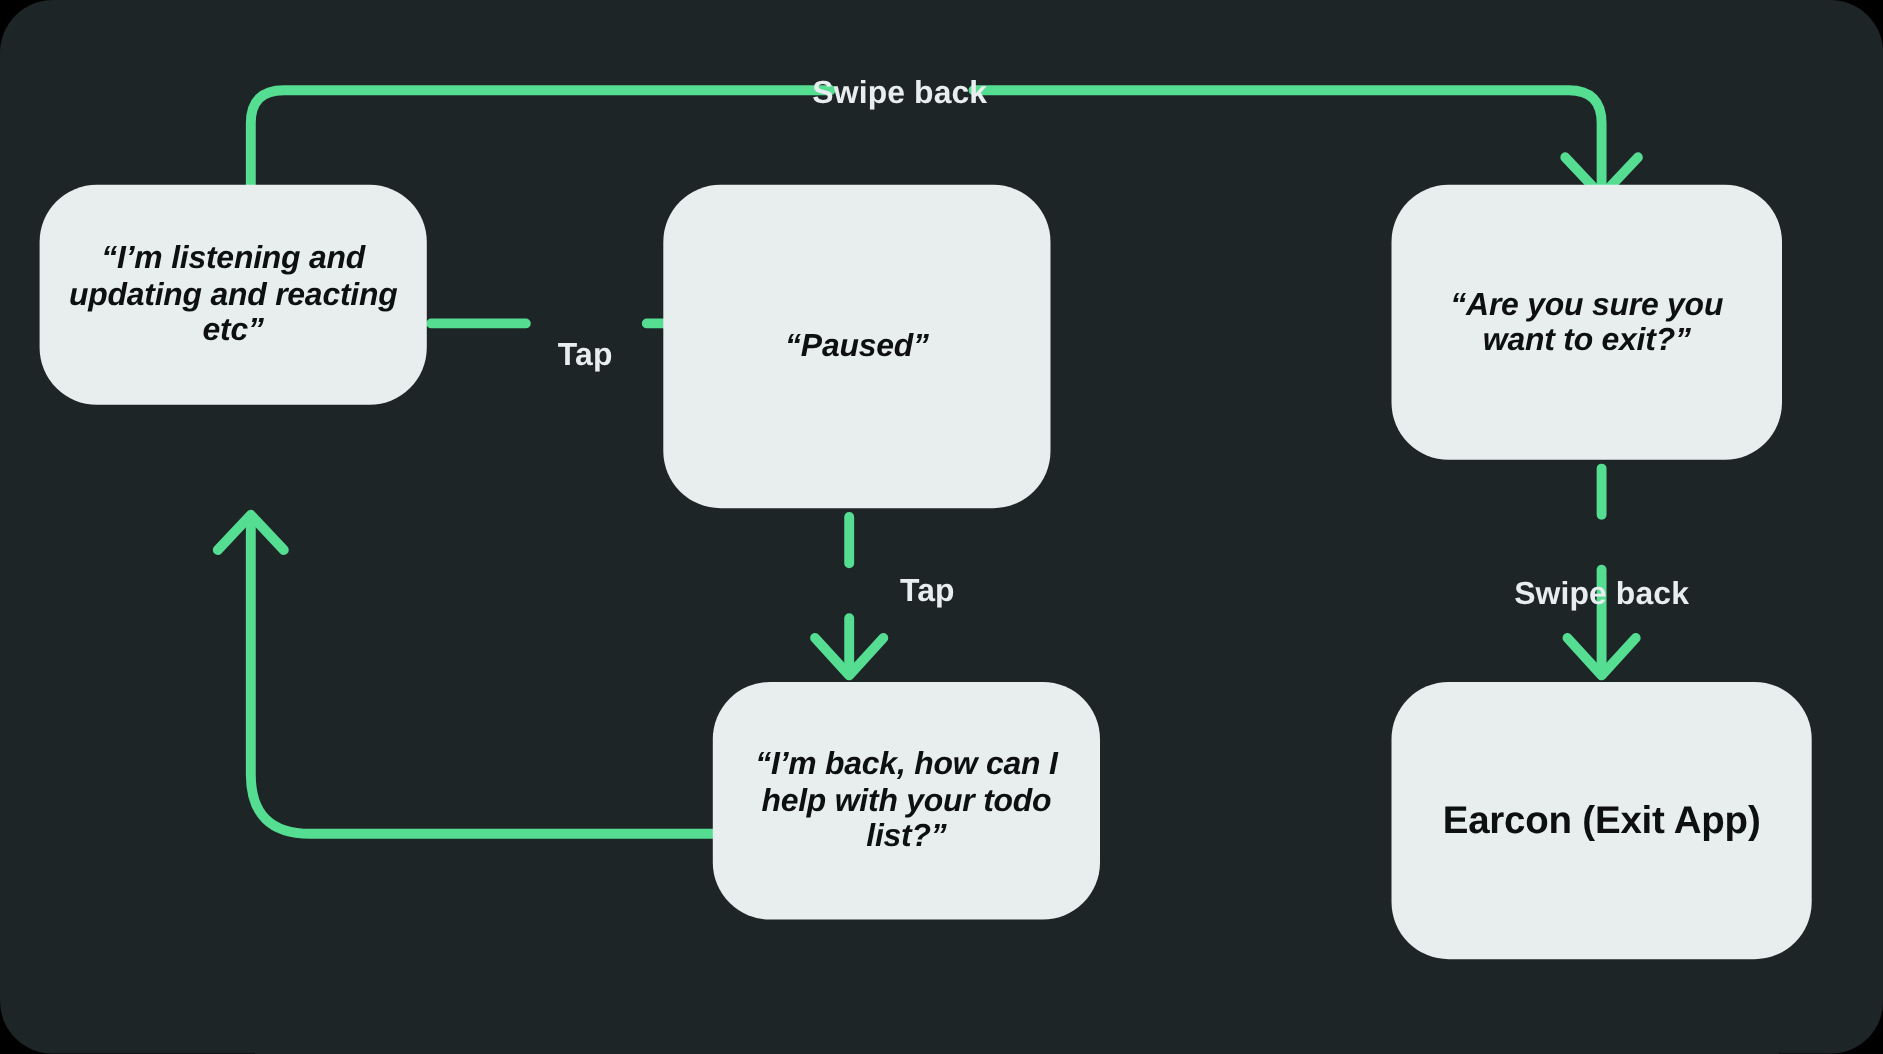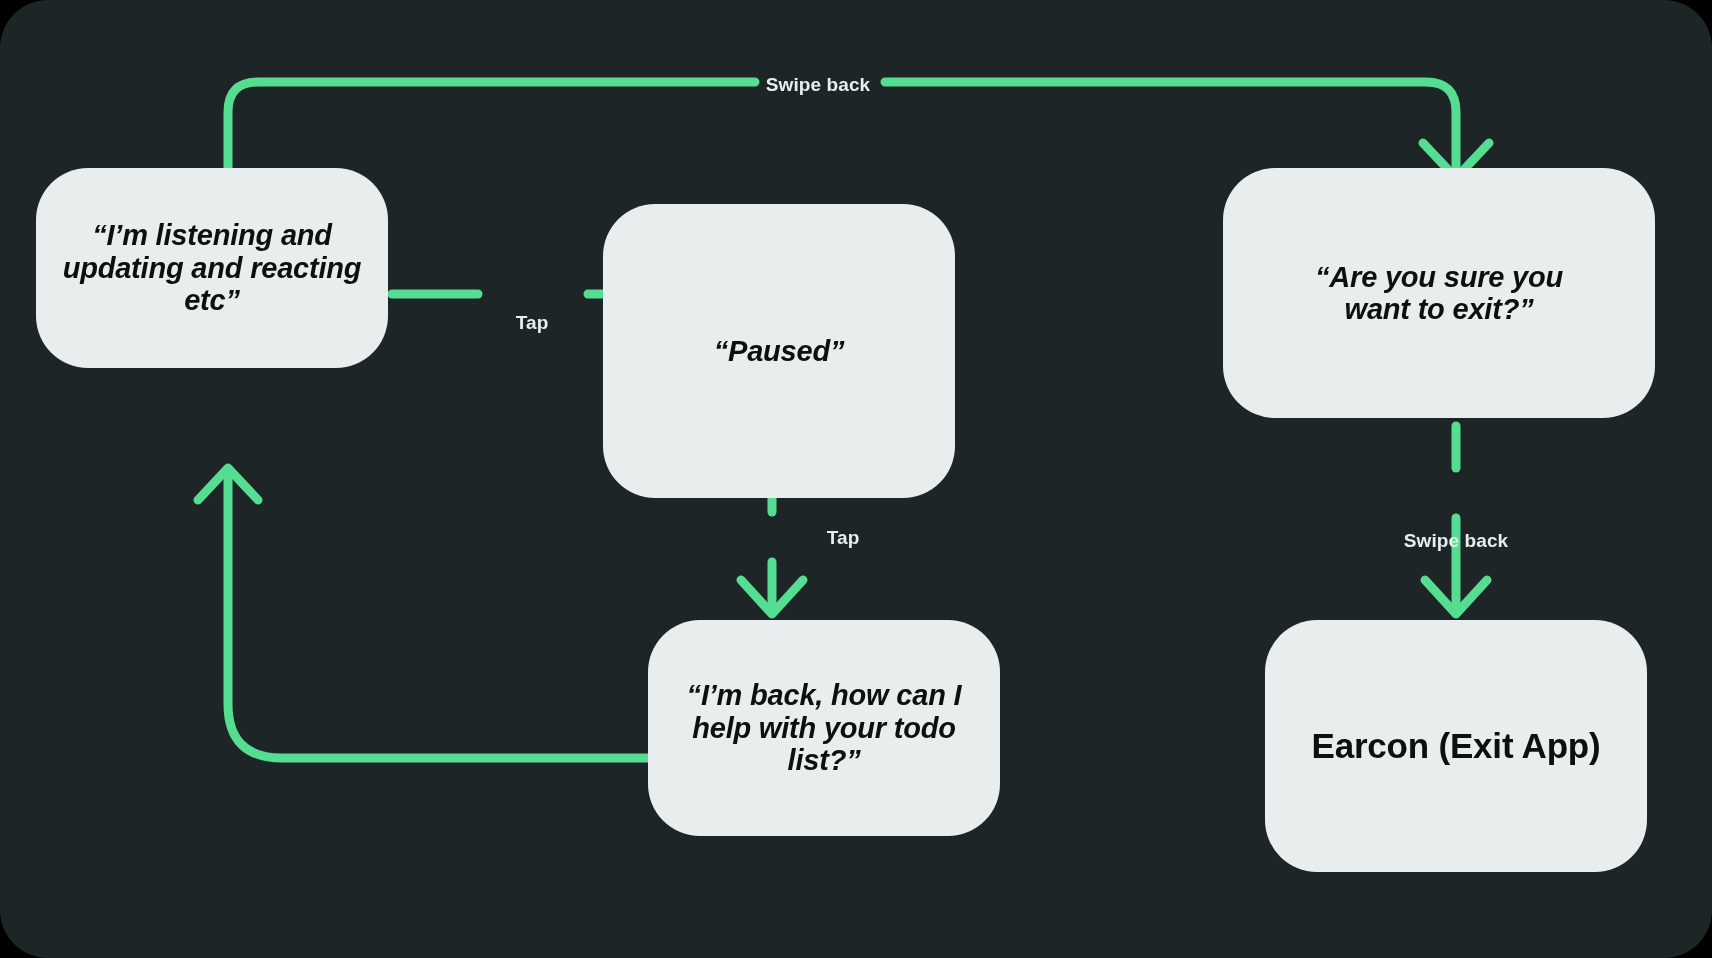--- a/index.html
+++ b/index.html
@@ -51,30 +51,30 @@
     white-space: pre-line;
   }
   .node-label.plain {
     font-style: normal;
     font-size: 35px;
   }
   .edge-label {
     position: absolute;
     color: #e8edef;
     font-weight: bold;
-    font-size: 19px;
+    font-size: 29px;
     letter-spacing: 0.1px;
     white-space: nowrap;
     text-align: left;
     transform: translate(-50%, -50%);
   }
   
   #node-listening   { left: 36px;   top: 168px; width: 352px; height: 200px; }
-  #node-paused      { left: 603px;  top: 168px; width: 352px; height: 294px; margin-top: 36px; }
-  #node-confirm-exit{ left: 1223px; top: 168px; width: 432px; height: 250px; }
+  #node-paused      { left: 603px;  top: 168px; width: 352px; height: 294px; }
+  #node-confirm-exit{ left: 1265px; top: 168px; width: 355px; height: 250px; }
   #node-resume      { left: 648px;  top: 620px; width: 352px; height: 216px; }
   #node-earcon      { left: 1265px; top: 620px; width: 382px; height: 252px; }
   
   #label-swipe-back-top    { left: 818px;  top: 85px; }
   #label-tap-horizontal    { left: 532px;  top: 323px; }
   #label-tap-vertical      { left: 843px;  top: 538px; }
   #label-swipe-back-right  { left: 1456px; top: 541px; }
 </style>
 </head>
 <body>

